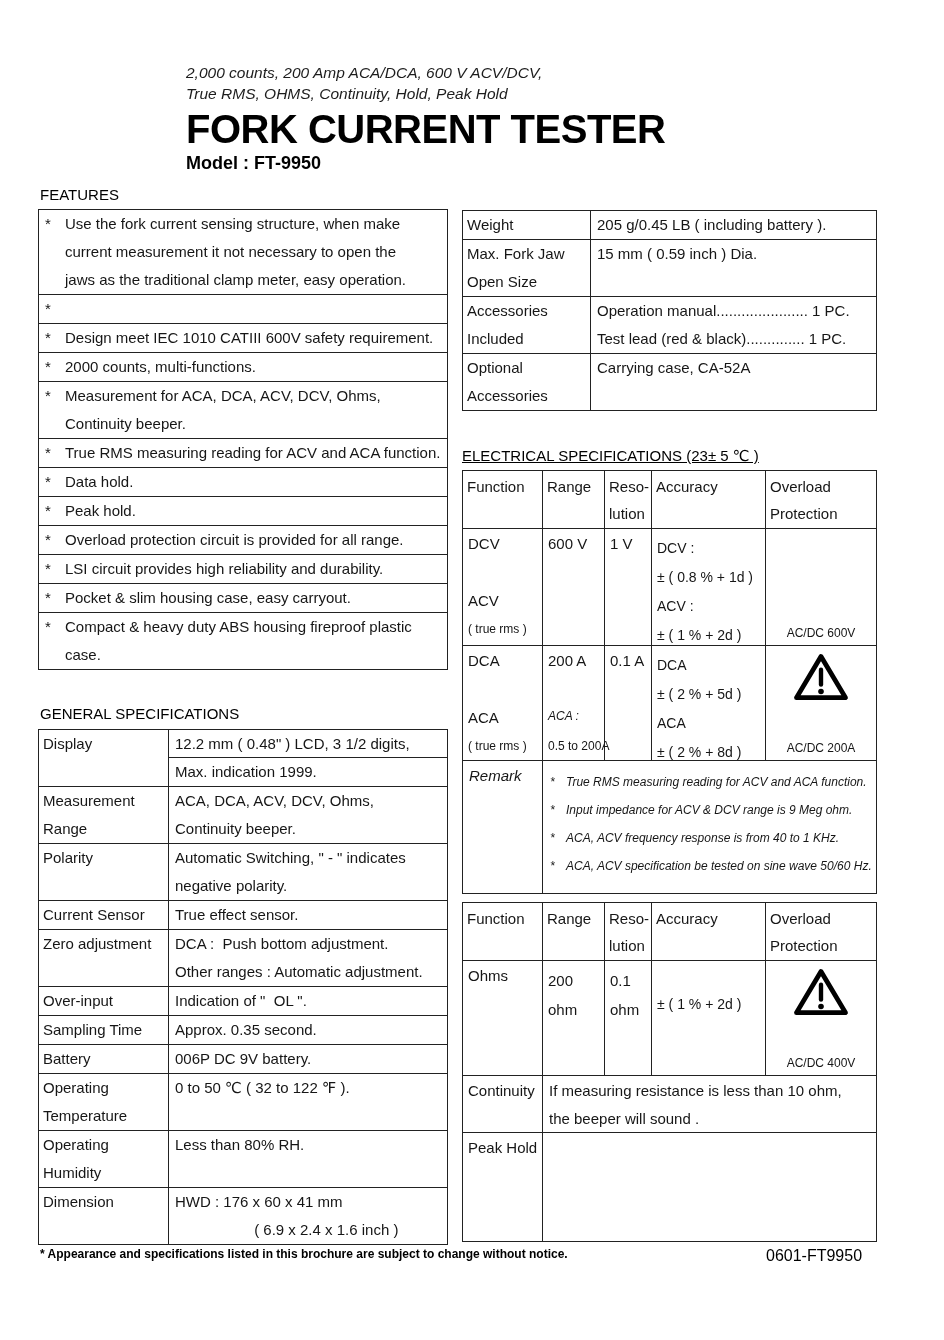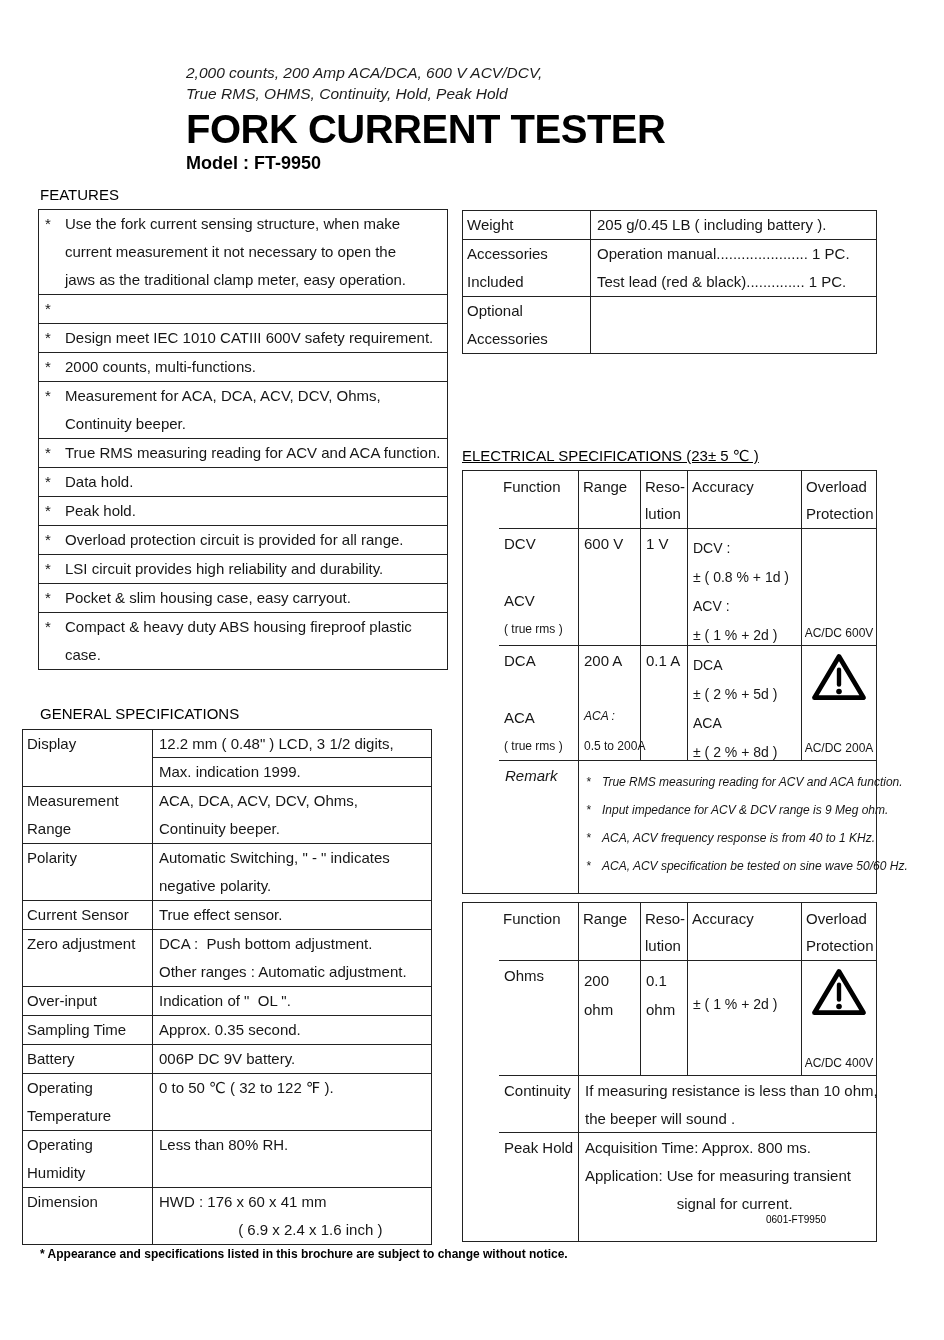--- a/index.html
+++ b/index.html
@@ -25,34 +25,34 @@
   .box { position:absolute; border:1px solid #222; background:#fff; }
 
   
   .features-table { left:38px; top:209px; width:410px; }
   .f-row { display:flex; border-top:1px solid #222; padding:0 2px 0 6px; font-size:15px; line-height:28px; }
   .f-row:first-child { border-top:none; }
   .f-row .star { width:20px; flex:none; }
 
   
   .spec-table { font-size:15px; }
-  .general-table { left:22px; top:729px; width:410px; }
+  .general-table { left:38px; top:729px; width:410px; }
   .info-table    { left:462px; top:210px; width:415px; }
   .s-row { display:flex; border-top:1px solid #222; }
   .s-row:first-child { border-top:none; }
   .s-label { flex:none; border-right:1px solid #222; padding-left:4px; line-height:28px; }
   .general-table .s-label { width:130px; }
   .info-table .s-label { width:128px; }
   .s-value { flex:1; padding-left:6px; line-height:28px; }
   .display-value { padding-left:0; }
   .display-value > div { padding-left:6px; height:28px; }
   .display-value .dv1 { border-bottom:1px solid #222; }
 
   
-  .etable { width:415px; font-size:15px;padding-left:36px; }
+  .etable { width:415px; font-size:15px; }
   .tableB { left:462px; top:470px; }
   .tableC { left:462px; top:902px; }
   .e-row { display:flex; border-top:1px solid #222; position:relative; }
   .e-row:first-child { border-top:none; }
   .c  { position:relative; flex:none; }
   .c1 { width:80px;  border-right:1px solid #222; }
   .c2 { width:62px;  border-right:1px solid #222; }
   .c3 { width:47px;  border-right:1px solid #222; }
   .c4 { width:114px; border-right:1px solid #222; }
   .c5 { flex:1; }
@@ -75,21 +75,21 @@
   .warn { position:absolute; top:7px; left:50%; transform:translateX(-50%); }
   .rm-label { padding:6px 0 0 6px; font-style:italic; }
   .rm-body { flex:1; padding-top:7px; }
   .rm-line { display:flex; height:28px; align-items:center; font-size:12px; font-style:italic; padding-left:7px; }
   .rm-line .star { width:16px; flex:none; }
   .rm-line .txt { white-space:nowrap; }
   .wide { flex:1; padding:1px 0 0 6px; line-height:28px; }
 
   
   .footnote { position:absolute; left:40px; top:1247px; font-size:12px; color:#000;font-weight:bold; }
-  .doccode  { position:absolute; left:766px; top:1214px; font-size:10px; color:#000; }
+  .doccode  { position:absolute; left:766px; top:1247px; font-size:16px; color:#000; }
 </style>
 </head>
 <body>
 
 <div>
 
   <div class="header">
     <div class="subtitle">2,000 counts, 200 Amp ACA/DCA, 600 V ACV/DCV,</div>
     <div class="subtitle">True RMS, OHMS, Continuity, Hold, Peak Hold</div>
     <div class="title">FORK CURRENT TESTER</div>
@@ -208,28 +208,34 @@
                    ( 6.9 x 2.4 x 1.6 inch )</div>
       </div>
   </div>
 
   <div class="box spec-table info-table">
     <div class="s-row">
         <div class="s-label ml">Weight</div>
         <div class="s-value ml">205 g/0.45 LB ( including battery ).</div>
       </div>
     <div class="s-row">
+        <div class="s-label ml">Max. Fork Jaw
+Open Size</div>
+        <div class="s-value ml">15 mm ( 0.59 inch ) Dia.</div>
+      </div>
+    <div class="s-row">
         <div class="s-label ml">Accessories
 Included</div>
         <div class="s-value ml">Operation manual...................... 1 PC.
 Test lead (red &amp; black).............. 1 PC.</div>
       </div>
     <div class="s-row">
         <div class="s-label ml">Optional
 Accessories</div>
+        <div class="s-value ml">Carrying case, CA-52A</div>
       </div>
   </div>
 
   <div class="h elec-h">ELECTRICAL SPECIFICATIONS (23± 5 ℃ )</div>
 
   <div class="box etable tableB">
     <div class="e-row e-head">
       <div class="c c1">Function</div>
       <div class="c c2">Range</div>
       <div class="c c3 ml">Reso-
@@ -342,22 +348,19 @@
       <div class="c c1">
           <span class="abs t1">Continuity</span>
         </div>
       <div class="c wide ml">If measuring resistance is less than 10 ohm,
 the beeper will sound .</div>
     </div>
     <div class="e-row row-peak">
       <div class="c c1">
           <span class="abs t1">Peak Hold</span>
         </div>
-      <div class="c wide ml">Acquisition Time: Approx. 800 ms.
-Application: Use for measuring transient
-                      signal for current.</div>
     </div>
   </div>
 
   <div class="footnote">* Appearance and specifications listed in this brochure are subject to change without notice.</div>
   <div class="doccode">0601-FT9950</div>
 
 </div>
 
 </body></html>

